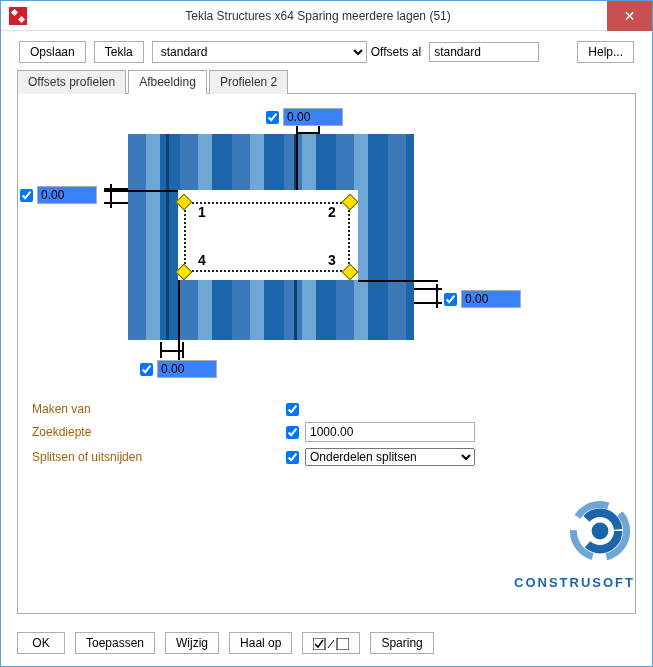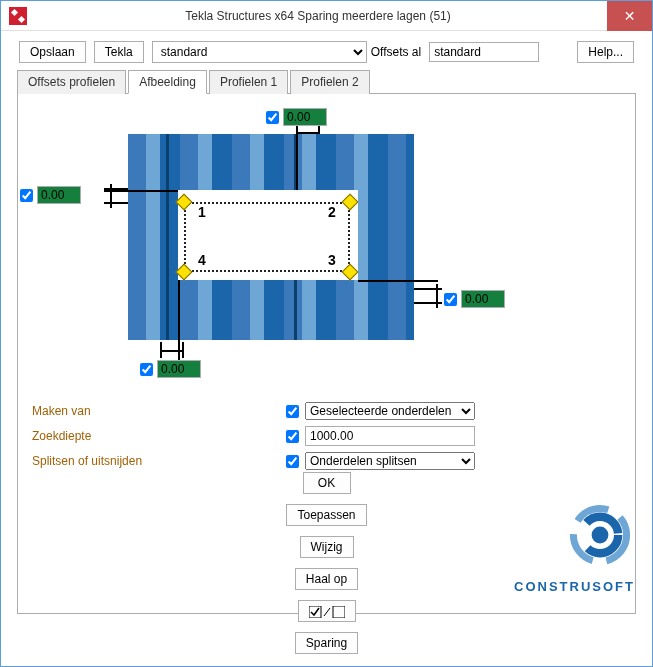--- a/index.html
+++ b/index.html
@@ -25,32 +25,32 @@
     .diagram-area { position: relative; height: 280px; margin-bottom: 16px; }
     .blue-box { position: absolute; left: 110px; top: 28px; width: 286px; height: 206px; }
     .vstripe { position: absolute; top: 0; bottom: 0; background: #3c79ba; }
     .cutout { position: absolute; left: 50px; top: 56px; width: 180px; height: 90px; background: #fff; }
     .pt { position: absolute; width: 12px; height: 12px; background: #ffe100; border: 1px solid #7a6a00; transform: rotate(45deg); }
     .pt-label { position: absolute; font-size: 14px; font-weight: bold; color: #000; }
     .dots { position:absolute; border: 2px dotted #222; }
 
     .small-input { position: absolute; display: flex; align-items: center; gap: 4px; }
     .small-input input[type=checkbox] { width: 13px; height: 13px; }
-    .small-input input.val { width: 44px; border: 1px solid #abadb3; padding: 1px 3px; background: #15803d; font-size: 12px; }
+    .small-input input.val { width: 60px; border: 1px solid #abadb3; padding: 1px 3px; background: #3b82f6; font-size: 12px; }
 
     .fields { padding: 0 14px; }
     .field-row { display: flex; align-items: center; margin-bottom: 6px; }
     .field-row .lbl { width: 254px; color: #a16207; }
     .field-row .chk { margin-right: 6px; }
     .field-row select, .field-row input.text { width: 170px; }
 
     .logo-wrap { margin-top: 30px; text-align: right; }
     .logo-text { color: #1b66ab; font-weight: bold; letter-spacing: 2px; margin-top: 6px; font-size: 13px; }
 
-    .bottombar { position: absolute; left: 16px; right: 16px; bottom: 12px; display: flex; align-items: center; gap: 10px; flex-direction: column; }
+    .bottombar { position: absolute; left: 16px; right: 16px; bottom: 12px; display: flex; align-items: center; gap: 10px; }
 
     
     .dim { position:absolute; border-top:2px solid #000; }
     .dim-v { position:absolute; border-left:2px solid #000; }
   </style>
 </head>
 <body>
 
 <div class="titlebar">
   <div class="app-icon">
@@ -72,21 +72,20 @@
   </select>
   <span style="margin-left:-4px;">Offsets al</span>
   <input class="text" style="width: 110px;" value="standard">
   <div style="flex:1"></div>
   <button class="btn">Help...</button>
 </div>
 
 <div class="tabbar">
   <div class="tab">Offsets profielen</div>
   <div class="tab active">Afbeelding</div>
-  <div class="tab">Profielen 1</div>
   <div class="tab">Profielen 2</div>
 </div>
 
 <div class="tabcontent">
 
   <div class="diagram-area">
 
     <div class="small-input" style="left:248px; top:2px;">
       <input type="checkbox" checked="" style="">
       <input class="val" value="0.00" style="">
@@ -158,23 +157,20 @@
       <div class="pt-label" style="left:200px; top:70px;">2</div>
       <div class="pt-label" style="left:200px; top:118px;">3</div>
       <div class="pt-label" style="left:70px; top:118px;">4</div>
     </div>
   </div>
 
   <div class="fields">
     <div class="field-row">
       <div class="lbl">Maken van</div>
       <input type="checkbox" class="chk" checked="" style="">
-      <select>
-        <option>Geselecteerde onderdelen</option>
-      </select>
     </div>
     <div class="field-row">
       <div class="lbl">Zoekdiepte</div>
       <input type="checkbox" class="chk" checked="" style="">
       <input class="text" value="1000.00" style="">
     </div>
     <div class="field-row">
       <div class="lbl">Splitsen of uitsnijden</div>
       <input type="checkbox" class="chk" checked="" style="">
       <select>

